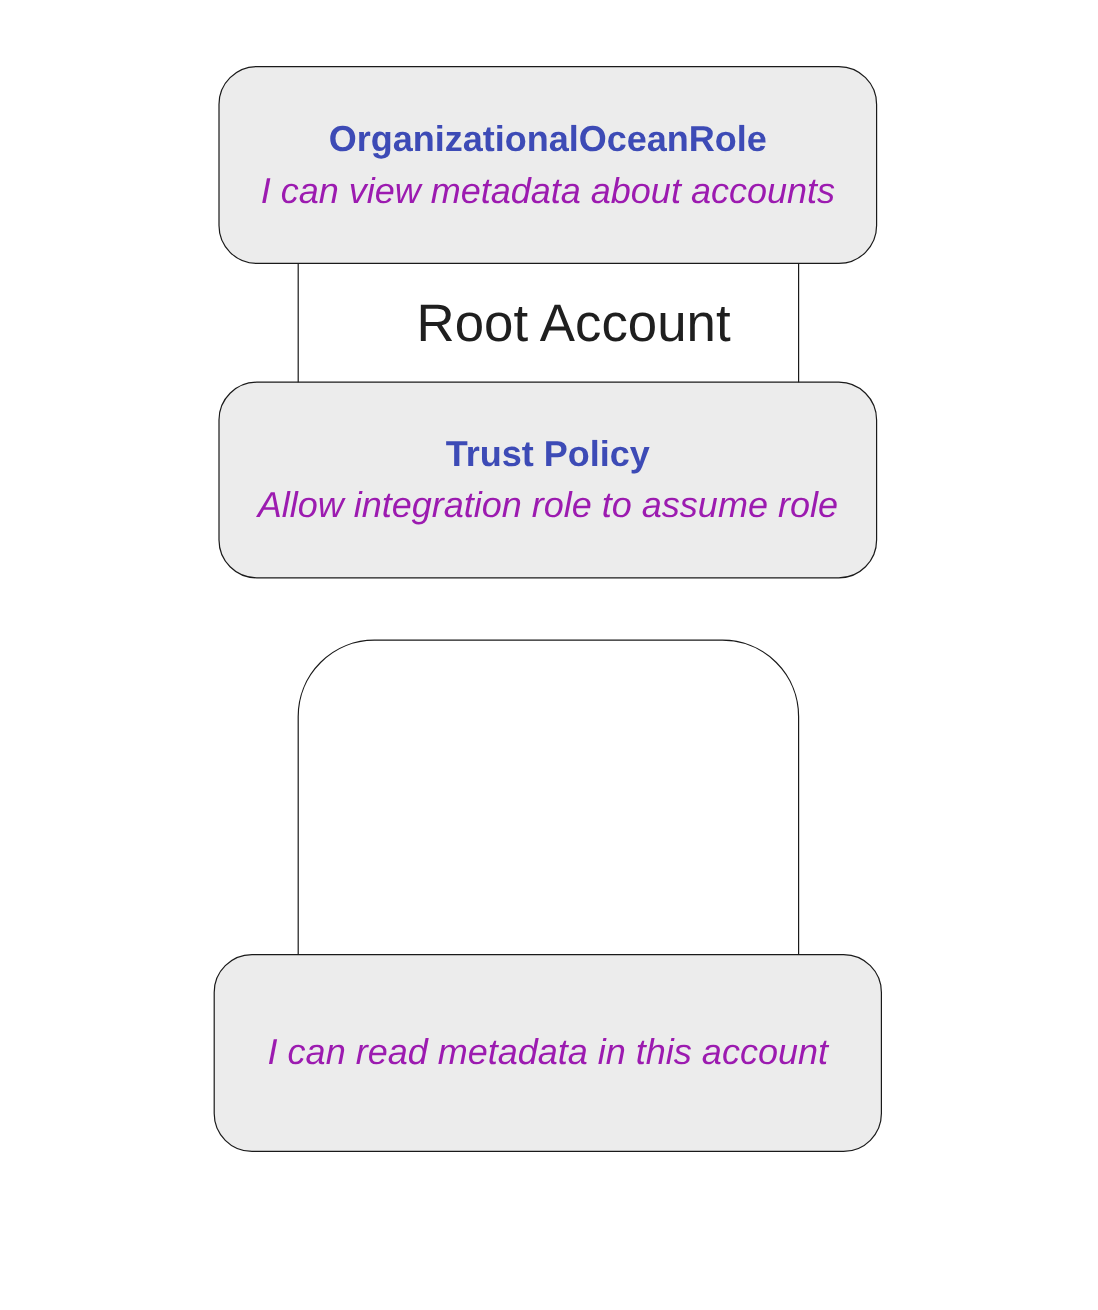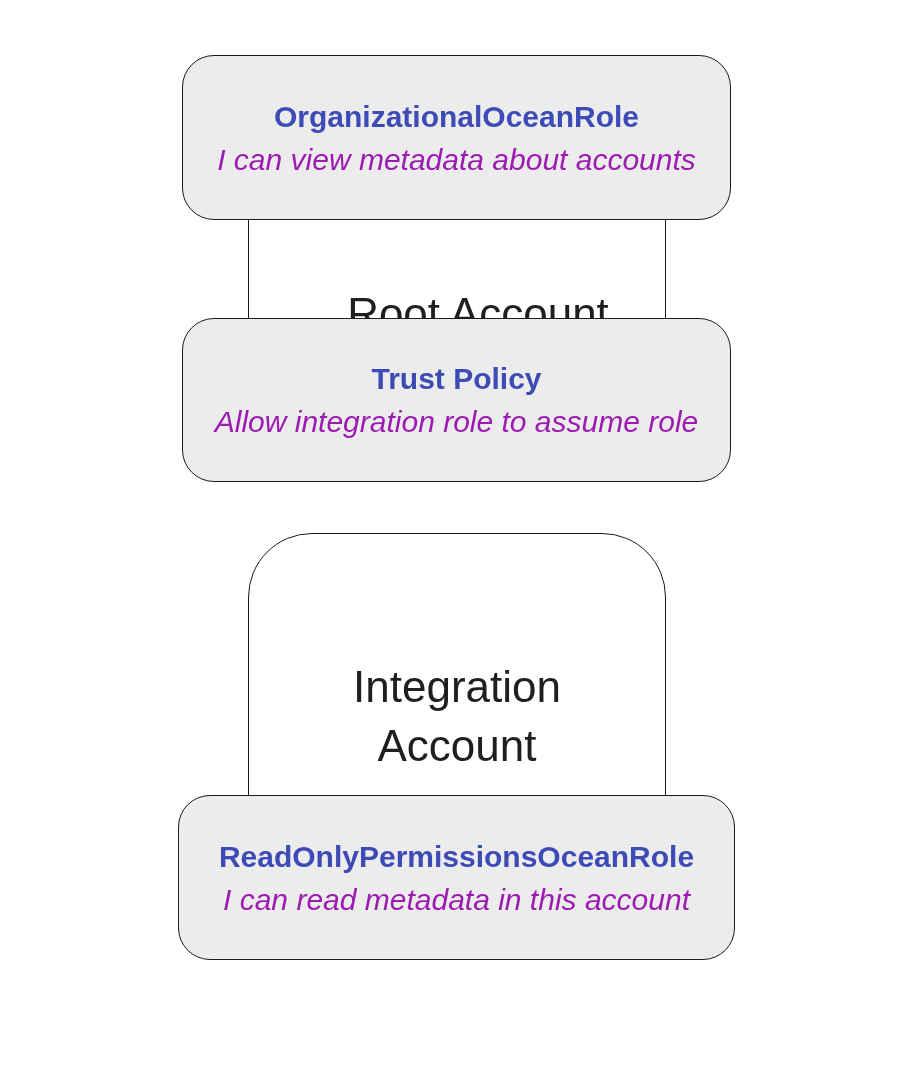--- a/index.html
+++ b/index.html
@@ -45,21 +45,20 @@
     position: absolute;
     color: var(--account-label);
     font-size: 44px;
     text-align: center;
     z-index: 1;
   }
   .cluster-label-root {
     left: 248px; top: 248px;
     width: 460px;
     line-height: 44px;
-    margin-top: 44px;
   }
   .cluster-label-integration {
     left: 327px; top: 657px;
     width: 260px;
     line-height: 59px;
   }
 
   
   .node {
     position: absolute;
@@ -94,30 +93,28 @@
 </style>
 </head>
 <body>
 
 <div class="canvas">
 
   <div class="cluster cluster-root"></div>
   <div class="cluster-label cluster-label-root">Root Account</div>
 
   <div class="cluster cluster-integration"></div>
-  <div class="cluster-label cluster-label-integration">Integration Account</div>
 
   <div class="node node-trust">
     <div class="node-title">Trust Policy</div>
     <div class="node-description">Allow integration role to assume role</div>
   </div>
 
   <div class="node node-org-role">
     <div class="node-title">OrganizationalOceanRole</div>
     <div class="node-description">I can view metadata about accounts</div>
   </div>
 
   <div class="node node-readonly">
-    <div class="node-title">ReadOnlyPermissionsOceanRole</div>
     <div class="node-description">I can read metadata in this account</div>
   </div>
 
 </div>
 
 </body></html>

